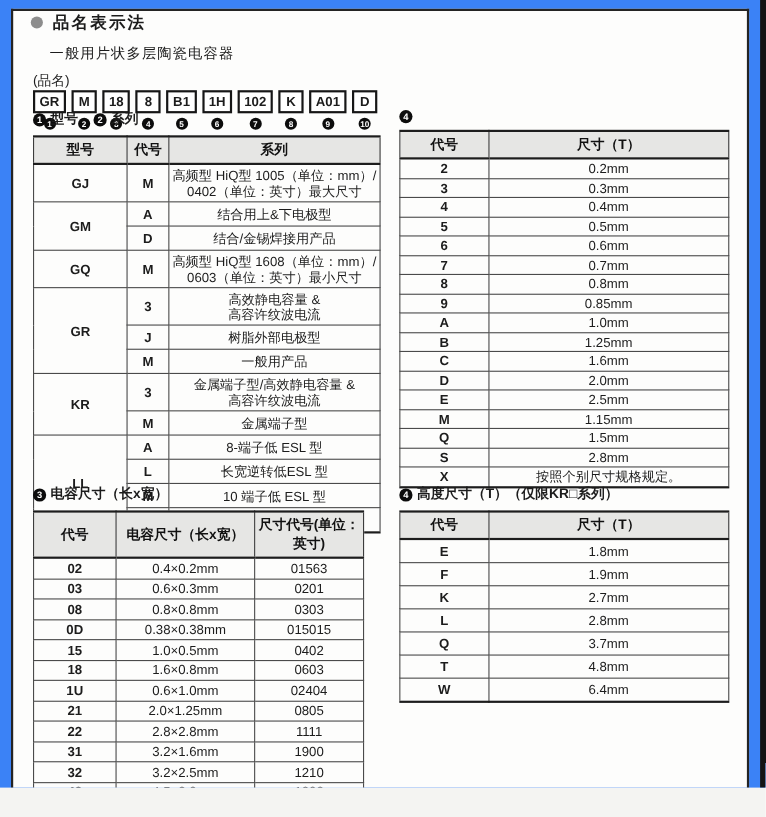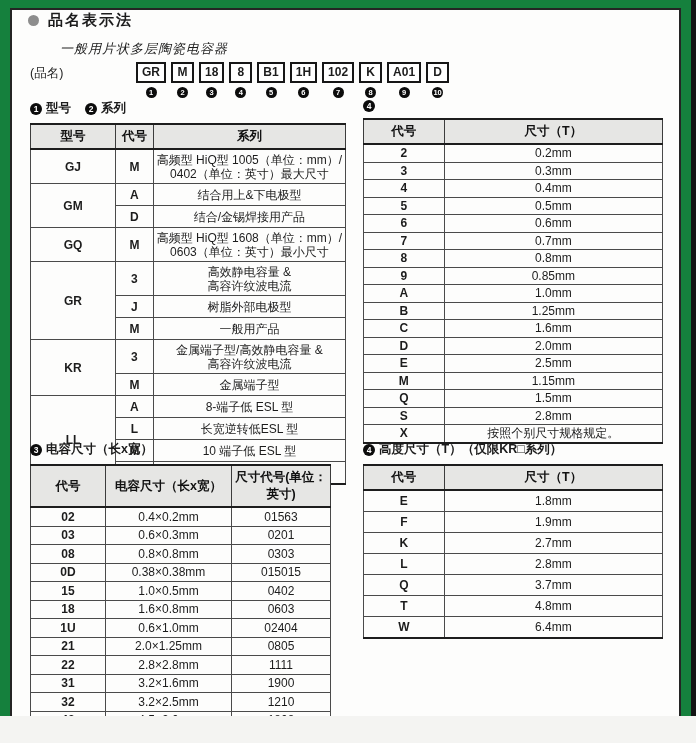--- a/index.html
+++ b/index.html
@@ -1,27 +1,27 @@
 <!DOCTYPE html>
 <html><head>
 <meta charset="utf-8">
 <style>
   html,body { margin:0; padding:0; }
   body { background:#f4f4f2; font-family:"Liberation Sans","DejaVu Sans",sans-serif; }
-  .page { position:relative; width:696px; height:716px; background:#15803d; overflow:hidden; color:#1c1c1c; }
+  .page { position:relative; width:696px; height:716px; background:#3b82f6; overflow:hidden; color:#1c1c1c; }
   .frame { position:absolute; left:10px; top:8px; width:671px; height:780px;
            border:2px solid #242424; border-bottom:none; background:#fdfdfc; box-sizing:border-box; }
   .edge-band { position:absolute; right:0; top:0; width:5px; height:743px; background:#141414; }
 
   .title-row { position:absolute; left:28px; top:11px; display:flex; align-items:center; gap:9px; }
   .bullet { width:11px; height:11px; border-radius:50%; background:#8d8d8d; }
   .title { font-weight:bold; font-size:15px; letter-spacing:2px; }
-  .subtitle { position:absolute; left:60px; top:40px; font-size:13px; letter-spacing:1px;font-style:italic; }
-
-  .part-row { position:absolute; left:30px; top:62px; display:flex; align-items:flex-start; }
+  .subtitle { position:absolute; left:45px; top:40px; font-size:13px; letter-spacing:1px; }
+
+  .part-row { position:absolute; left:30px; top:62px; display:flex; align-items:flex-start;flex-direction:column; }
   .part-label { font-size:12.5px; width:106px; padding-top:3px; }
   .pboxes { display:flex; gap:5px; align-items:flex-start; }
   .pbox-col { display:flex; flex-direction:column; align-items:center; gap:4px; }
   .pbox { border:2px solid #161616; background:#fff; font-weight:bold; font-size:12px;
           line-height:13px; padding:2px 4px; min-width:11px; text-align:center; }
 
   .numcircle { width:11px; height:11px; border-radius:50%; background:#0c0c0c; color:#fff;
                font-size:7.5px; font-weight:bold; display:flex; align-items:center;
                justify-content:center; flex:0 0 auto; }
 

